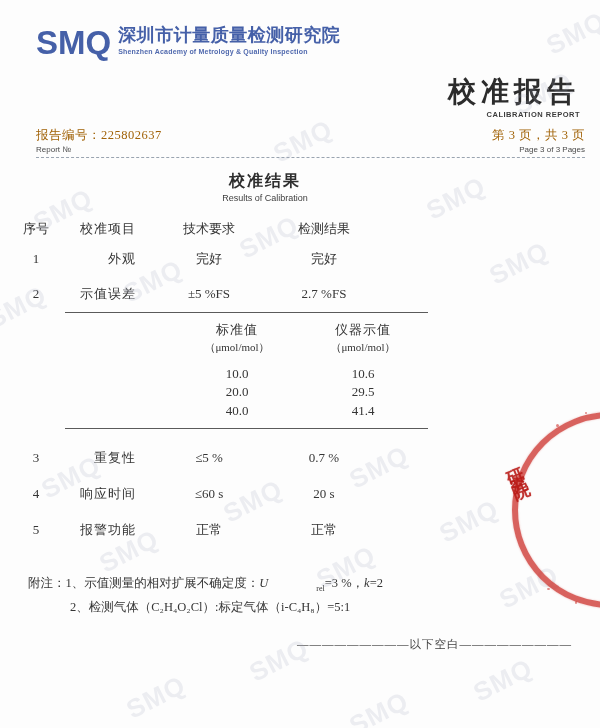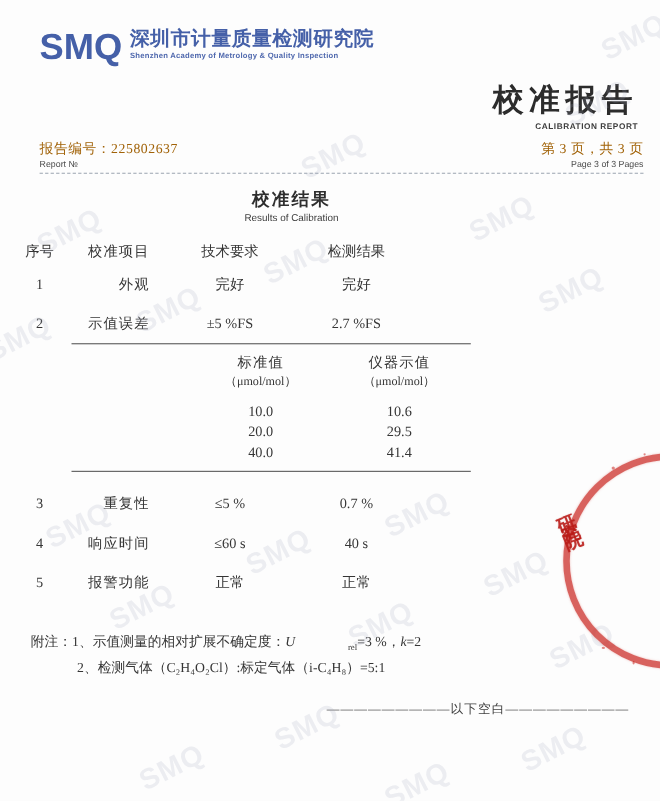--- a/index.html
+++ b/index.html
@@ -210,21 +210,21 @@
       <div class="trow drow">
         <div class="c0">3</div>
         <div class="c1">重复性</div>
         <div class="c2">≤5 %</div>
         <div class="c3">0.7 %</div>
       </div>
       <div class="trow drow">
         <div class="c0">4</div>
         <div class="c1">响应时间</div>
         <div class="c2">≤60 s</div>
-        <div class="c3">40 s</div>
+        <div class="c3">20 s</div>
       </div>
       <div class="trow drow">
         <div class="c0">5</div>
         <div class="c1">报警功能</div>
         <div class="c2">正常</div>
         <div class="c3">正常</div>
       </div>
     </div>
   </div>
 

